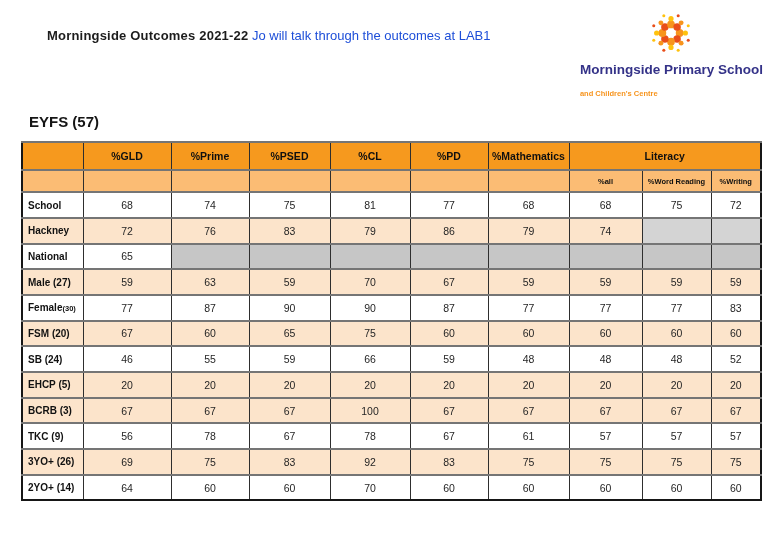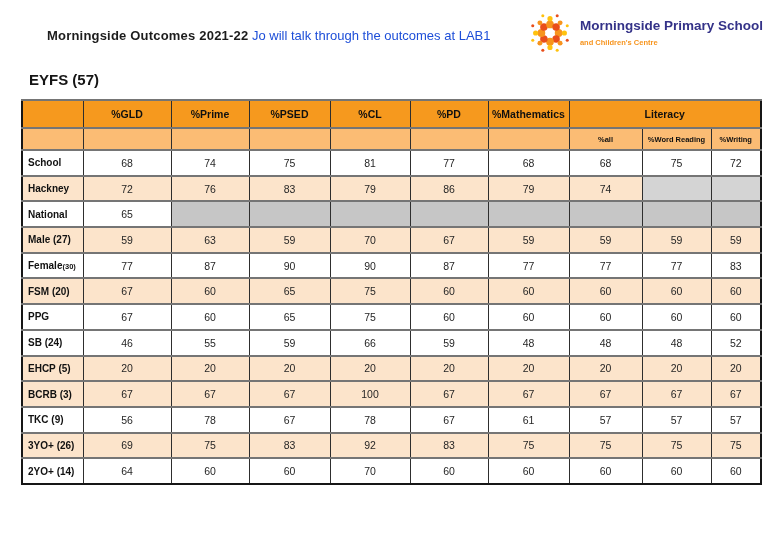--- a/index.html
+++ b/index.html
@@ -11,24 +11,24 @@
     overflow:hidden;
   }
   
   .topbar{
     display:flex;justify-content:space-between;align-items:flex-start;
     padding:8px 14px 0 29px;
   }
   .title{margin-top:20px;font-size:13px;color:#1c1c1c;white-space:nowrap;}
   .title .bold{font-weight:bold;letter-spacing:.2px;padding-left:18px;}
   .title .rest{font-weight:400;color:#1d4ed8;}
-  .logo{display:flex;align-items:center;gap:7px;margin-top:2px;}
+  .logo{display:flex;align-items:center;gap:7px;margin-top:2px;flex-direction:column;}
   .logo svg{display:block;}
   .logo-name{font-size:13.5px;font-weight:bold;color:var(--logo-name-blue,#343288);line-height:1.05;}
-  .logo-sub{font-size:7.5px;font-weight:bold;color:var(--logo-orange,#F7941D);margin-top:4px;}
+  .logo-sub{font-size:7.5px;font-weight:bold;color:var(--logo-orange,#F7941D);margin-top:12px;}
   .c-or{fill:var(--logo-orange,#F7941D);}
   .c-rd{fill:var(--logo-red,#E94E1A);}
   .c-yl{fill:var(--logo-yellow,#FFC20E);}
   
   .section-label{margin:15px 0 0 29px;font-size:15px;font-weight:bold;color:#151515;}
   
   table{
     border-collapse:collapse;table-layout:fixed;
     width:739px;margin:11px 0 0 21px;
     border:2px solid #161616;
@@ -211,32 +211,20 @@
           <td>60</td>
           <td>65</td>
           <td>75</td>
           <td>60</td>
           <td>60</td>
           <td>60</td>
           <td>60</td>
           <td>60</td>
         </tr>
         <tr class="white">
-          <td class="rowlabel">PPG</td>
-          <td>67</td>
-          <td>60</td>
-          <td>65</td>
-          <td>75</td>
-          <td>60</td>
-          <td>60</td>
-          <td>60</td>
-          <td>60</td>
-          <td>60</td>
-        </tr>
-        <tr class="white">
           <td class="rowlabel">SB (24)</td>
           <td>46</td>
           <td>55</td>
           <td>59</td>
           <td>66</td>
           <td>59</td>
           <td>48</td>
           <td>48</td>
           <td>48</td>
           <td>52</td>

